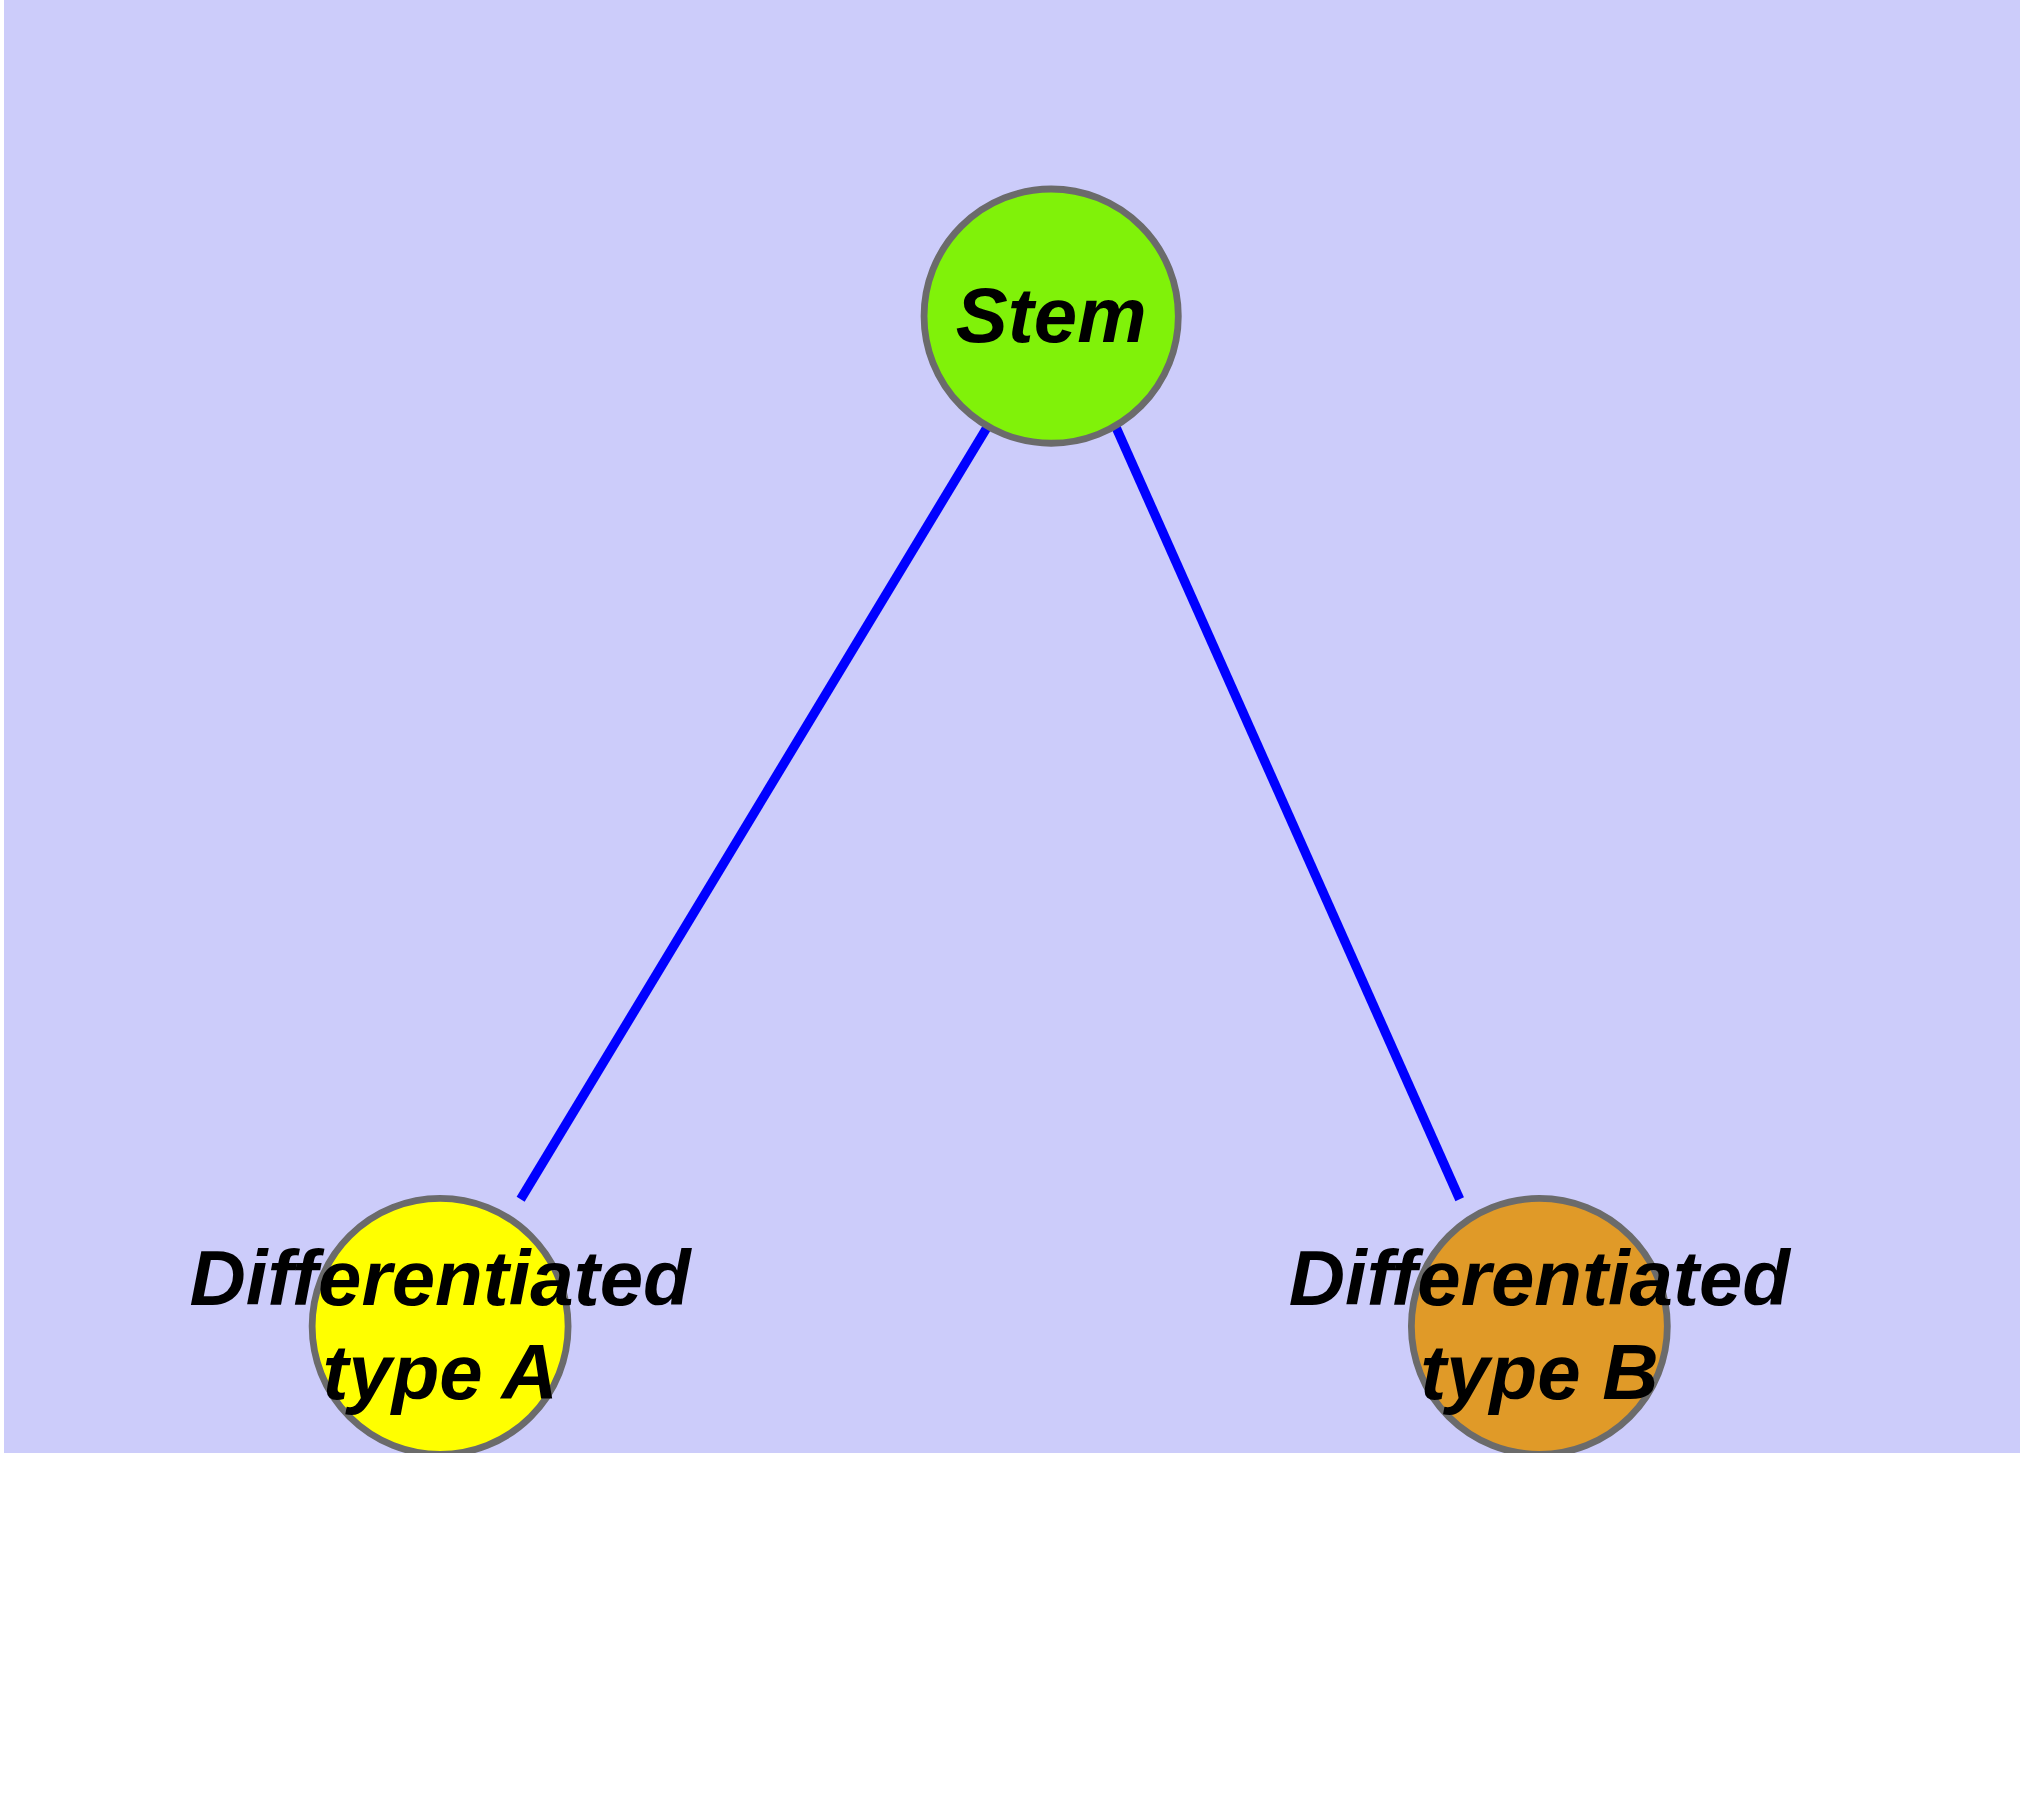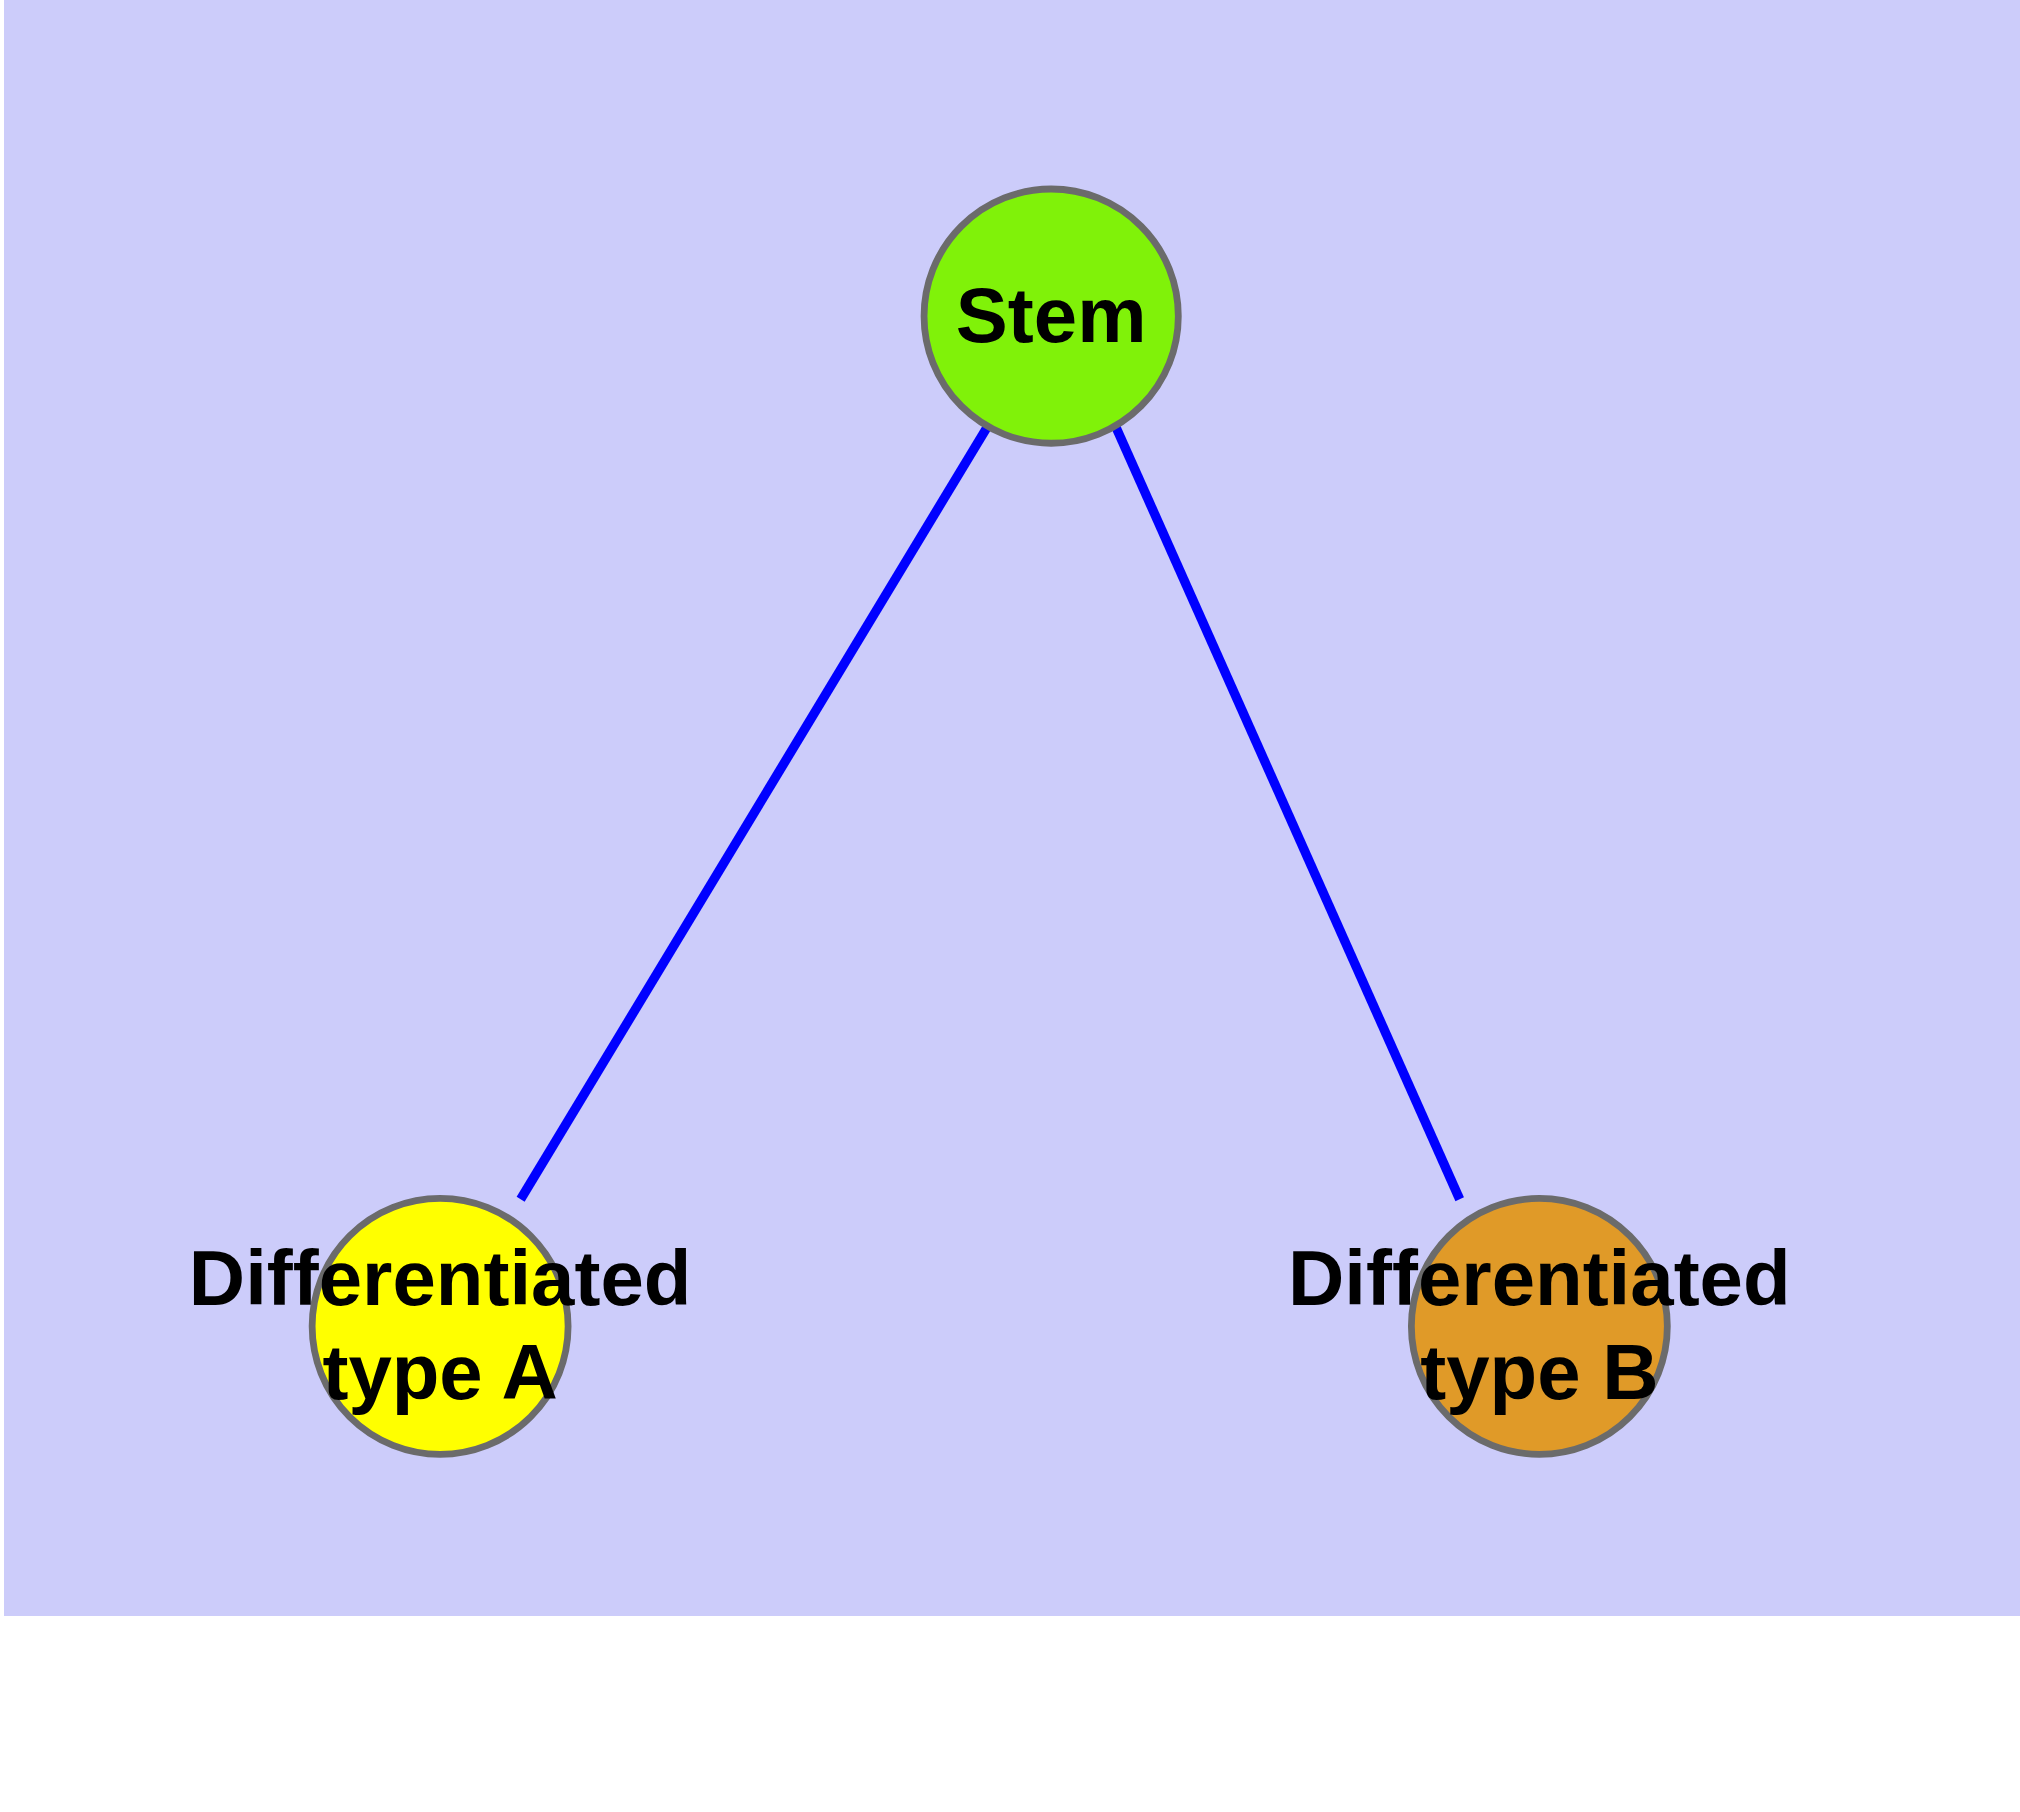--- a/index.html
+++ b/index.html
@@ -48,21 +48,21 @@
     text-anchor: middle;
     dominant-baseline: auto;
     white-space: pre;
   }
   .label-stem { font-size: 92px; }
   .label-child { font-size: 92px; }
 </style>
 </head>
 <body>
 
-<div id="canvas" style="width: 2021px; height: 1616px; background: rgb(255, 255, 255);">
+<div id="canvas" style="width: 2021px; height: 1453px; background: rgb(255, 255, 255); font-style: italic;">
 
   <div id="plot-background" style="background: rgb(204, 204, 250);"></div>
 
   <svg id="graph-svg" viewBox="0 0 2384 2138">
 
     <g>
       <line class="edge-line" x1="1165" y1="503" x2="614" y2="1415" style="stroke: rgb(0, 0, 255); stroke-width: 11;"></line>
       <line class="edge-line" x1="1316" y1="503" x2="1722" y2="1415" style="stroke: rgb(0, 0, 255); stroke-width: 11;"></line>
     </g>
 

